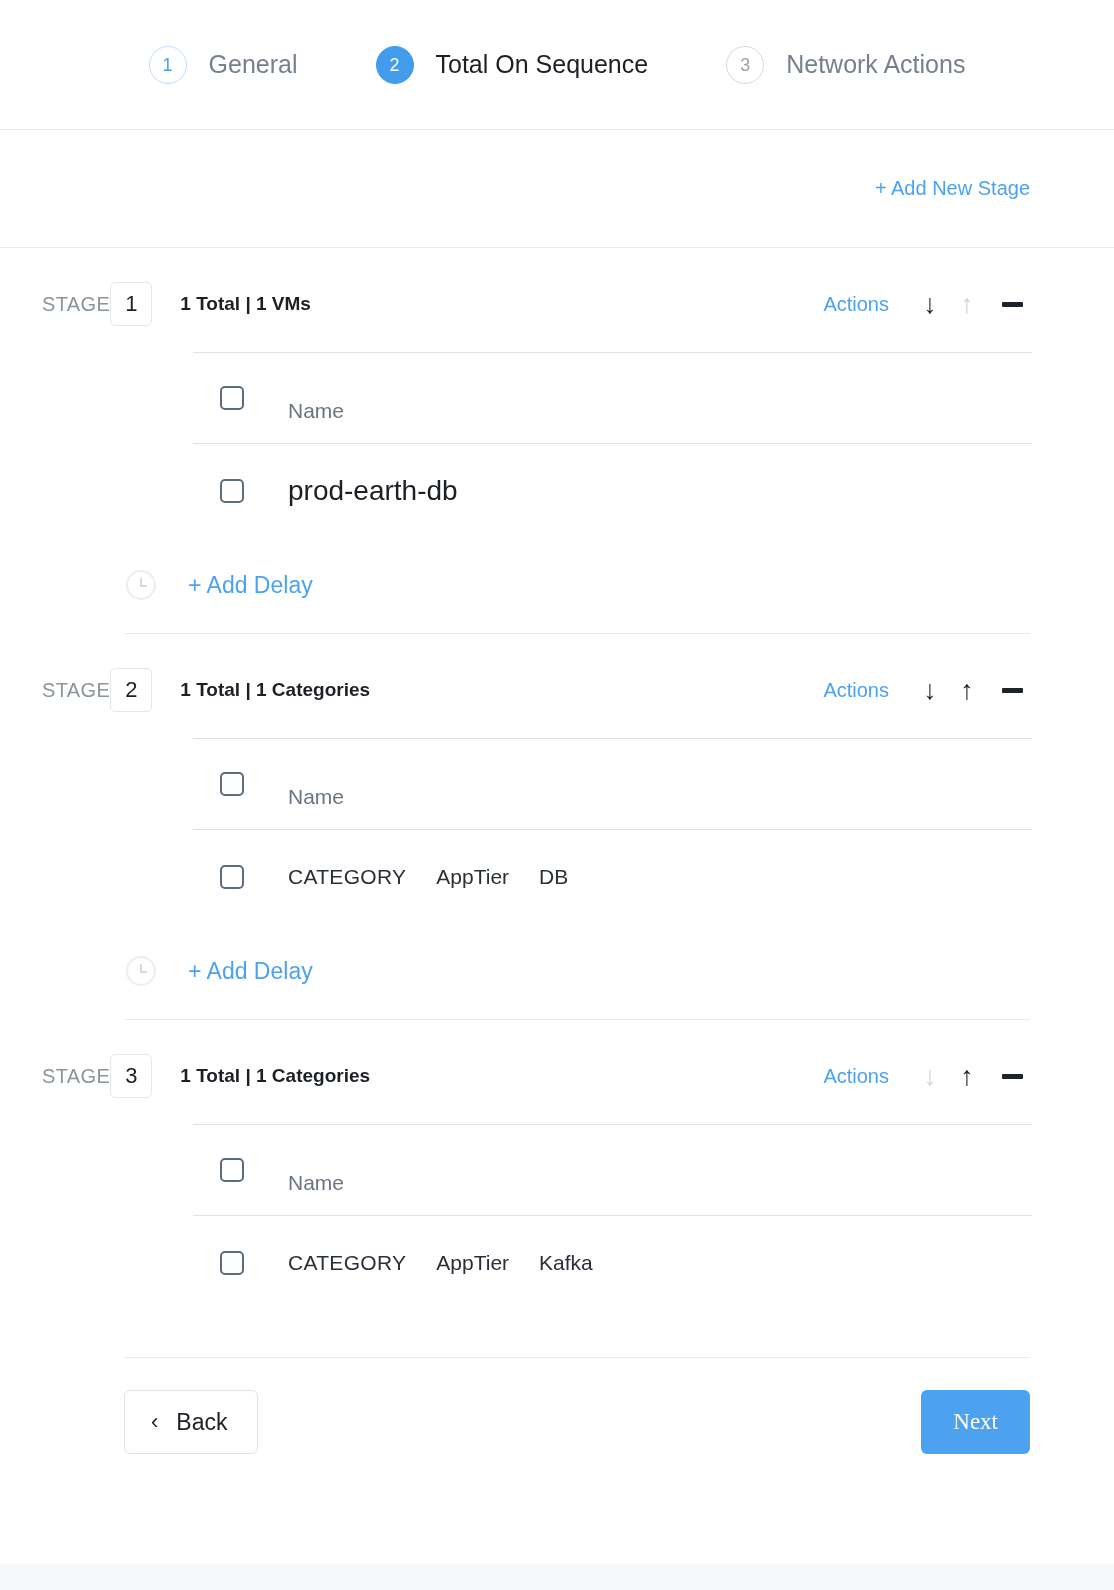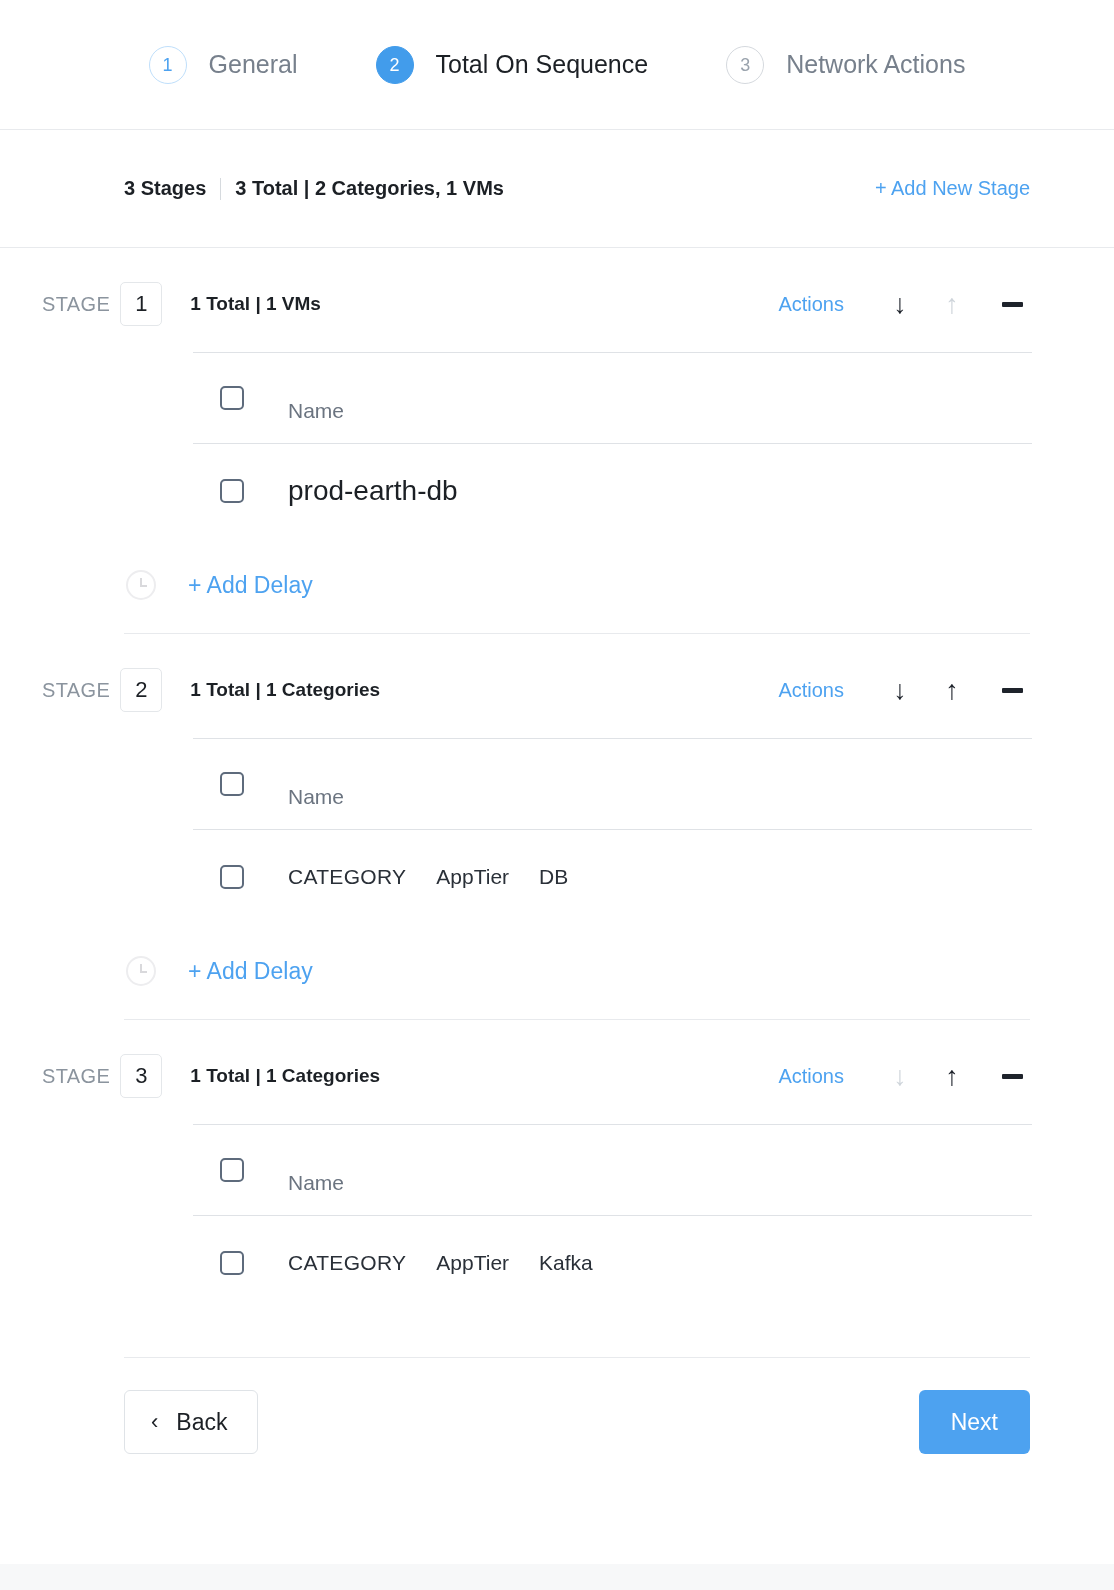--- a/index.html
+++ b/index.html
@@ -118,41 +118,40 @@
     display: flex;
     align-items: center;
     padding: 0 84px 0 42px;
     height: 96px;
     margin-top: 8px;
   }
   .stage-word {
     font-size: 20px;
     color: #8b949e;
     letter-spacing: 0.4px;
-    margin-right: 10px;
   }
   .stage-num-box {
     width: 42px; height: 44px;
     border: 1px solid #e4e7ea;
     border-radius: 5px;
     display: flex; align-items: center; justify-content: center;
     font-size: 22px;
     color: #1c2025;
     background: #fff;
     margin-right: 28px;
   }
   .stage-counts {
     font-size: 19px;
     color: #1c2025;
     font-weight: bold;
   }
   .stage-actions {
     display: flex;
     align-items: center;
-    gap: 16px;
+    gap: 1px;
   }
   .actions-link {
     font-size: 20px;
     color: #4da2f0;
     cursor: pointer;
     margin-right: 22px;
   }
   .arrow-btn {
     width: 36px; height: 36px;
     display: flex; align-items: center; justify-content: center;
@@ -291,21 +290,21 @@
   .chev-left { font-size: 22px; color: #1c2025; line-height: 1; }
   .btn-next {
     height: 64px;
     padding: 0 32px;
     border: none;
     border-radius: 6px;
     background: #4da2f0;
     color: #ffffff;
     font-size: 23px;
     cursor: pointer;
-    font-family: Liberation Sans, sans-serif;
+    font-family: Liberation Serif, serif;
   }
   .bottom-strip {
     position: absolute;
     left: 0; right: 0; bottom: 0;
     height: 26px;
     background: #f7f8f9;
   }
 </style>
 </head>
 <body>
@@ -325,25 +324,20 @@
     </div>
 
     <div class="step">
       <div class="step-circle todo">3</div>
       <div class="step-label">Network Actions</div>
     </div>
 
   </div>
 
   <div class="summary-bar">
-    <div class="summary-left">
-      <span>3 Stages</span>
-      <span class="summary-divider"></span>
-      <span class="summary-meta">3 Total | 2 Categories, 1 VMs</span>
-    </div>
     <div class="spacer"></div>
     <button class="link-btn">+ Add New Stage</button>
   </div>
 
   <div class="stages">
 
     <div class="stage">
 
       <div class="stage-header">
         <span class="stage-word">STAGE</span>

